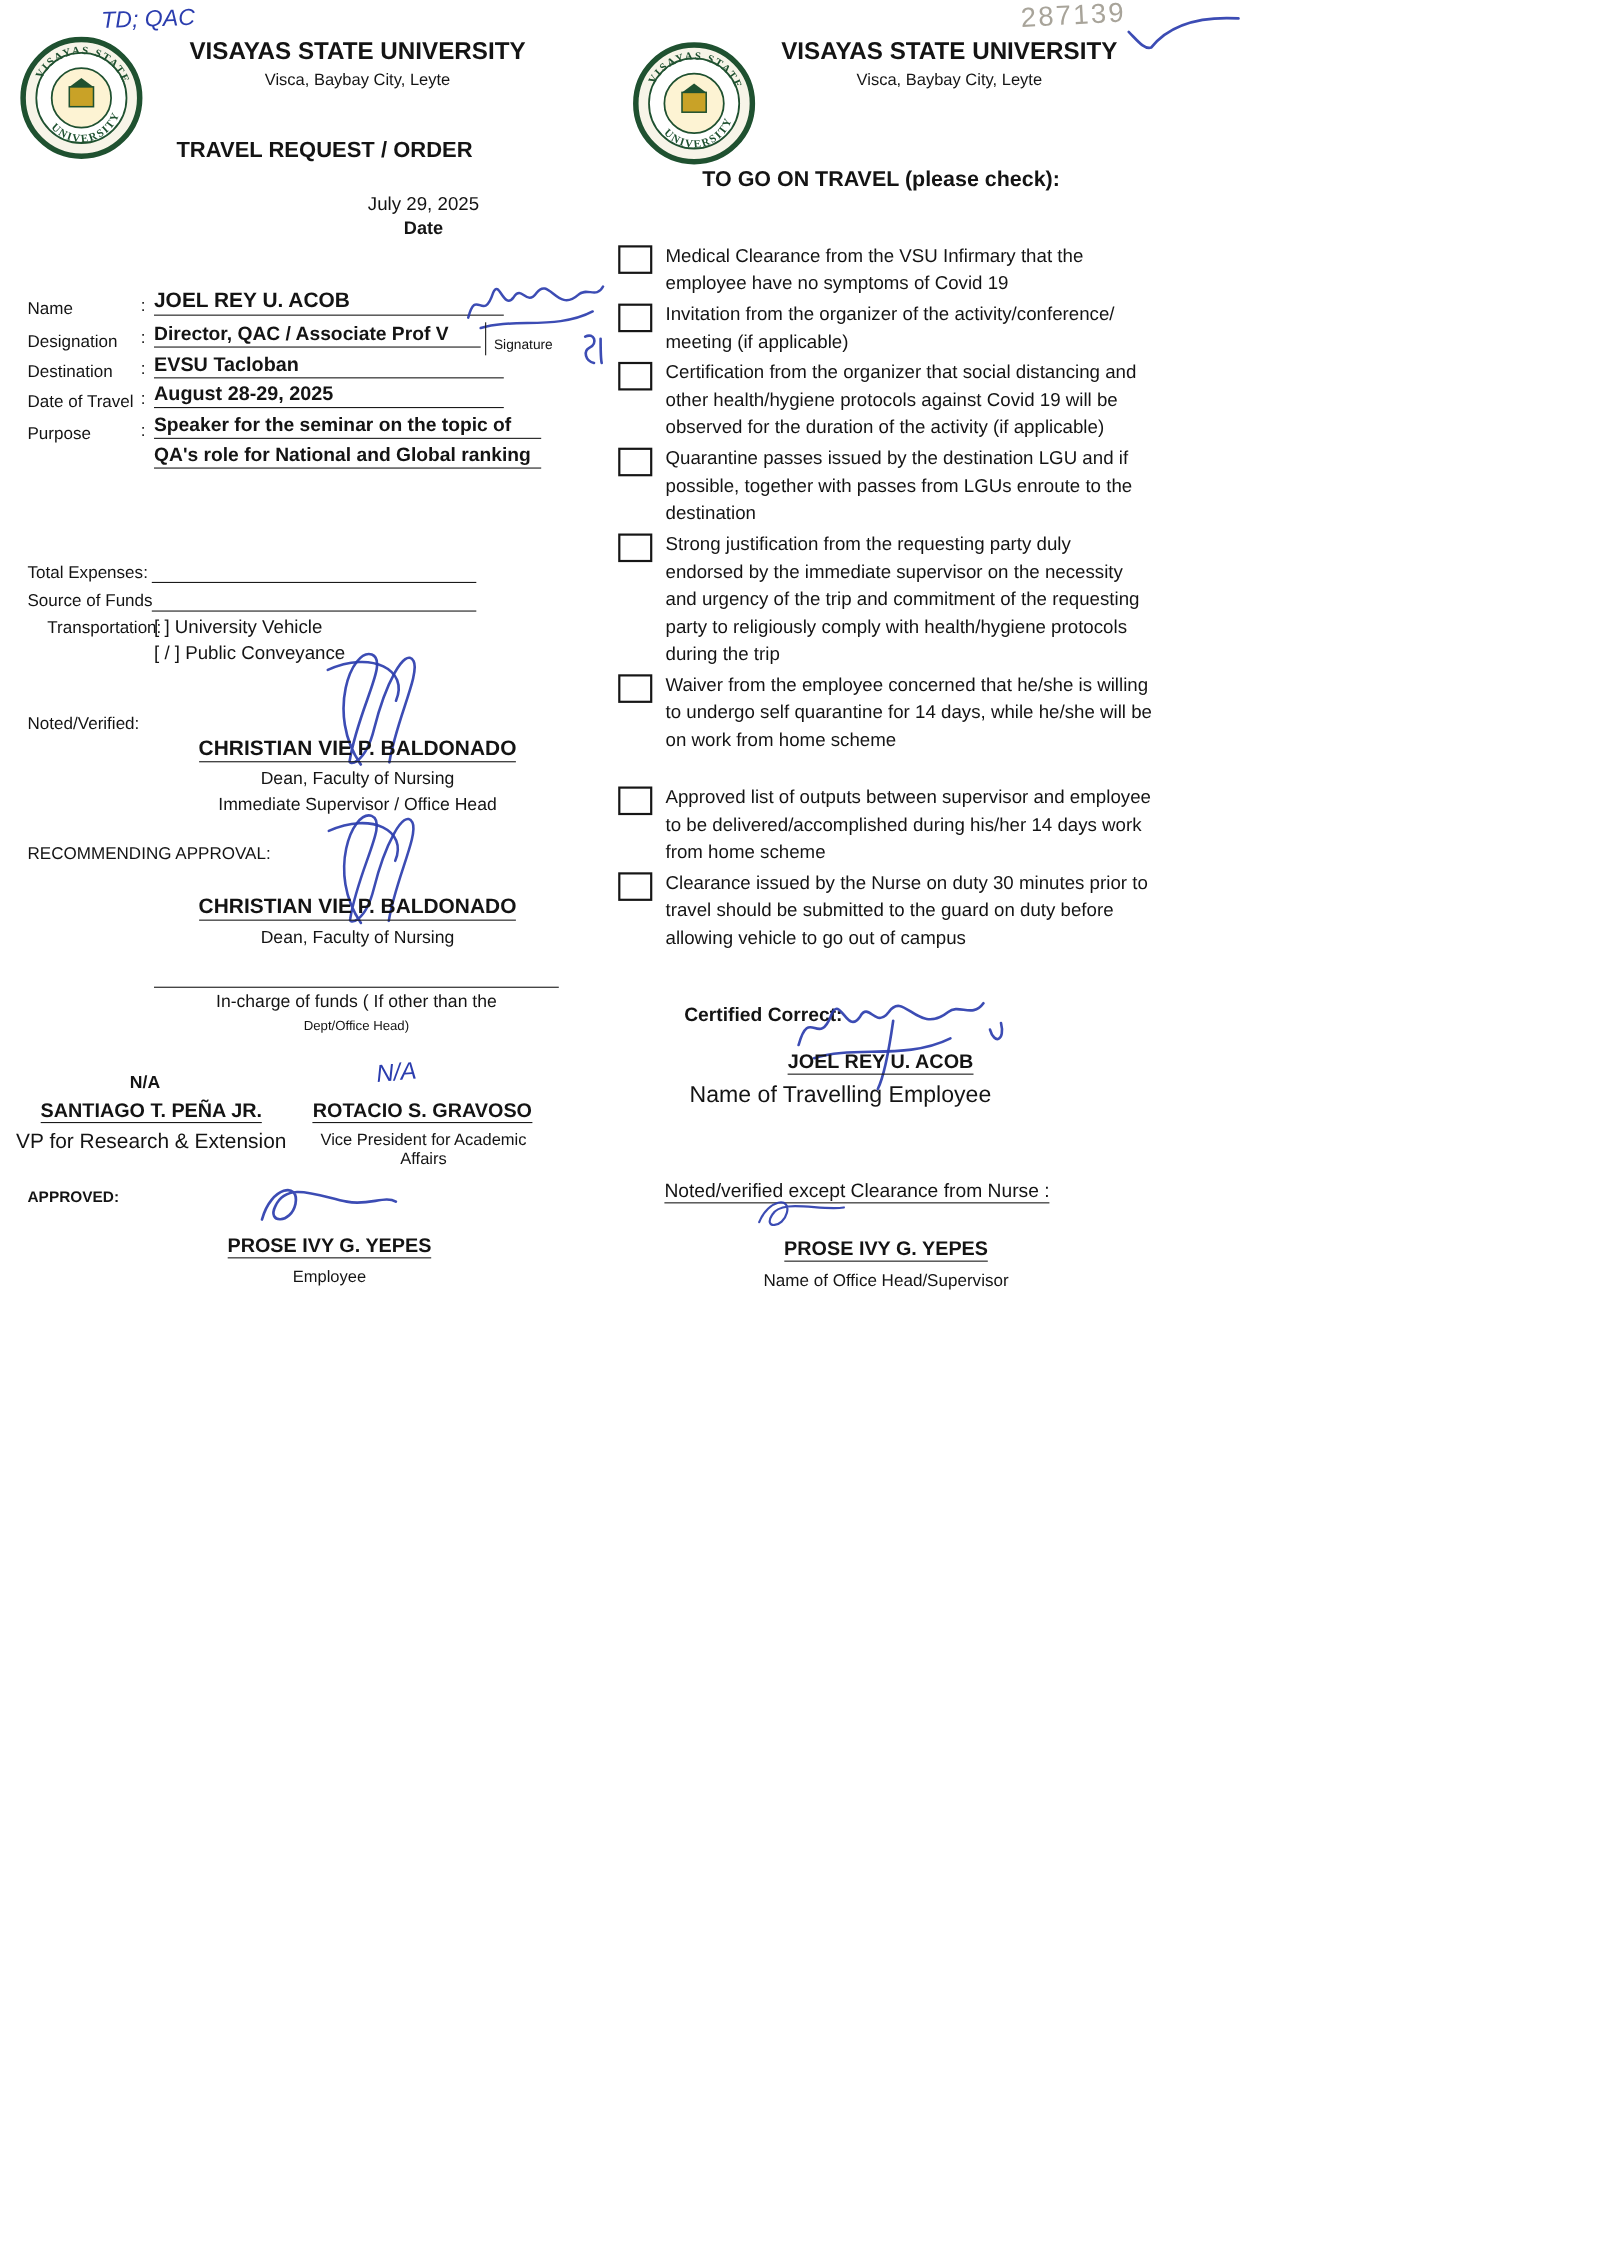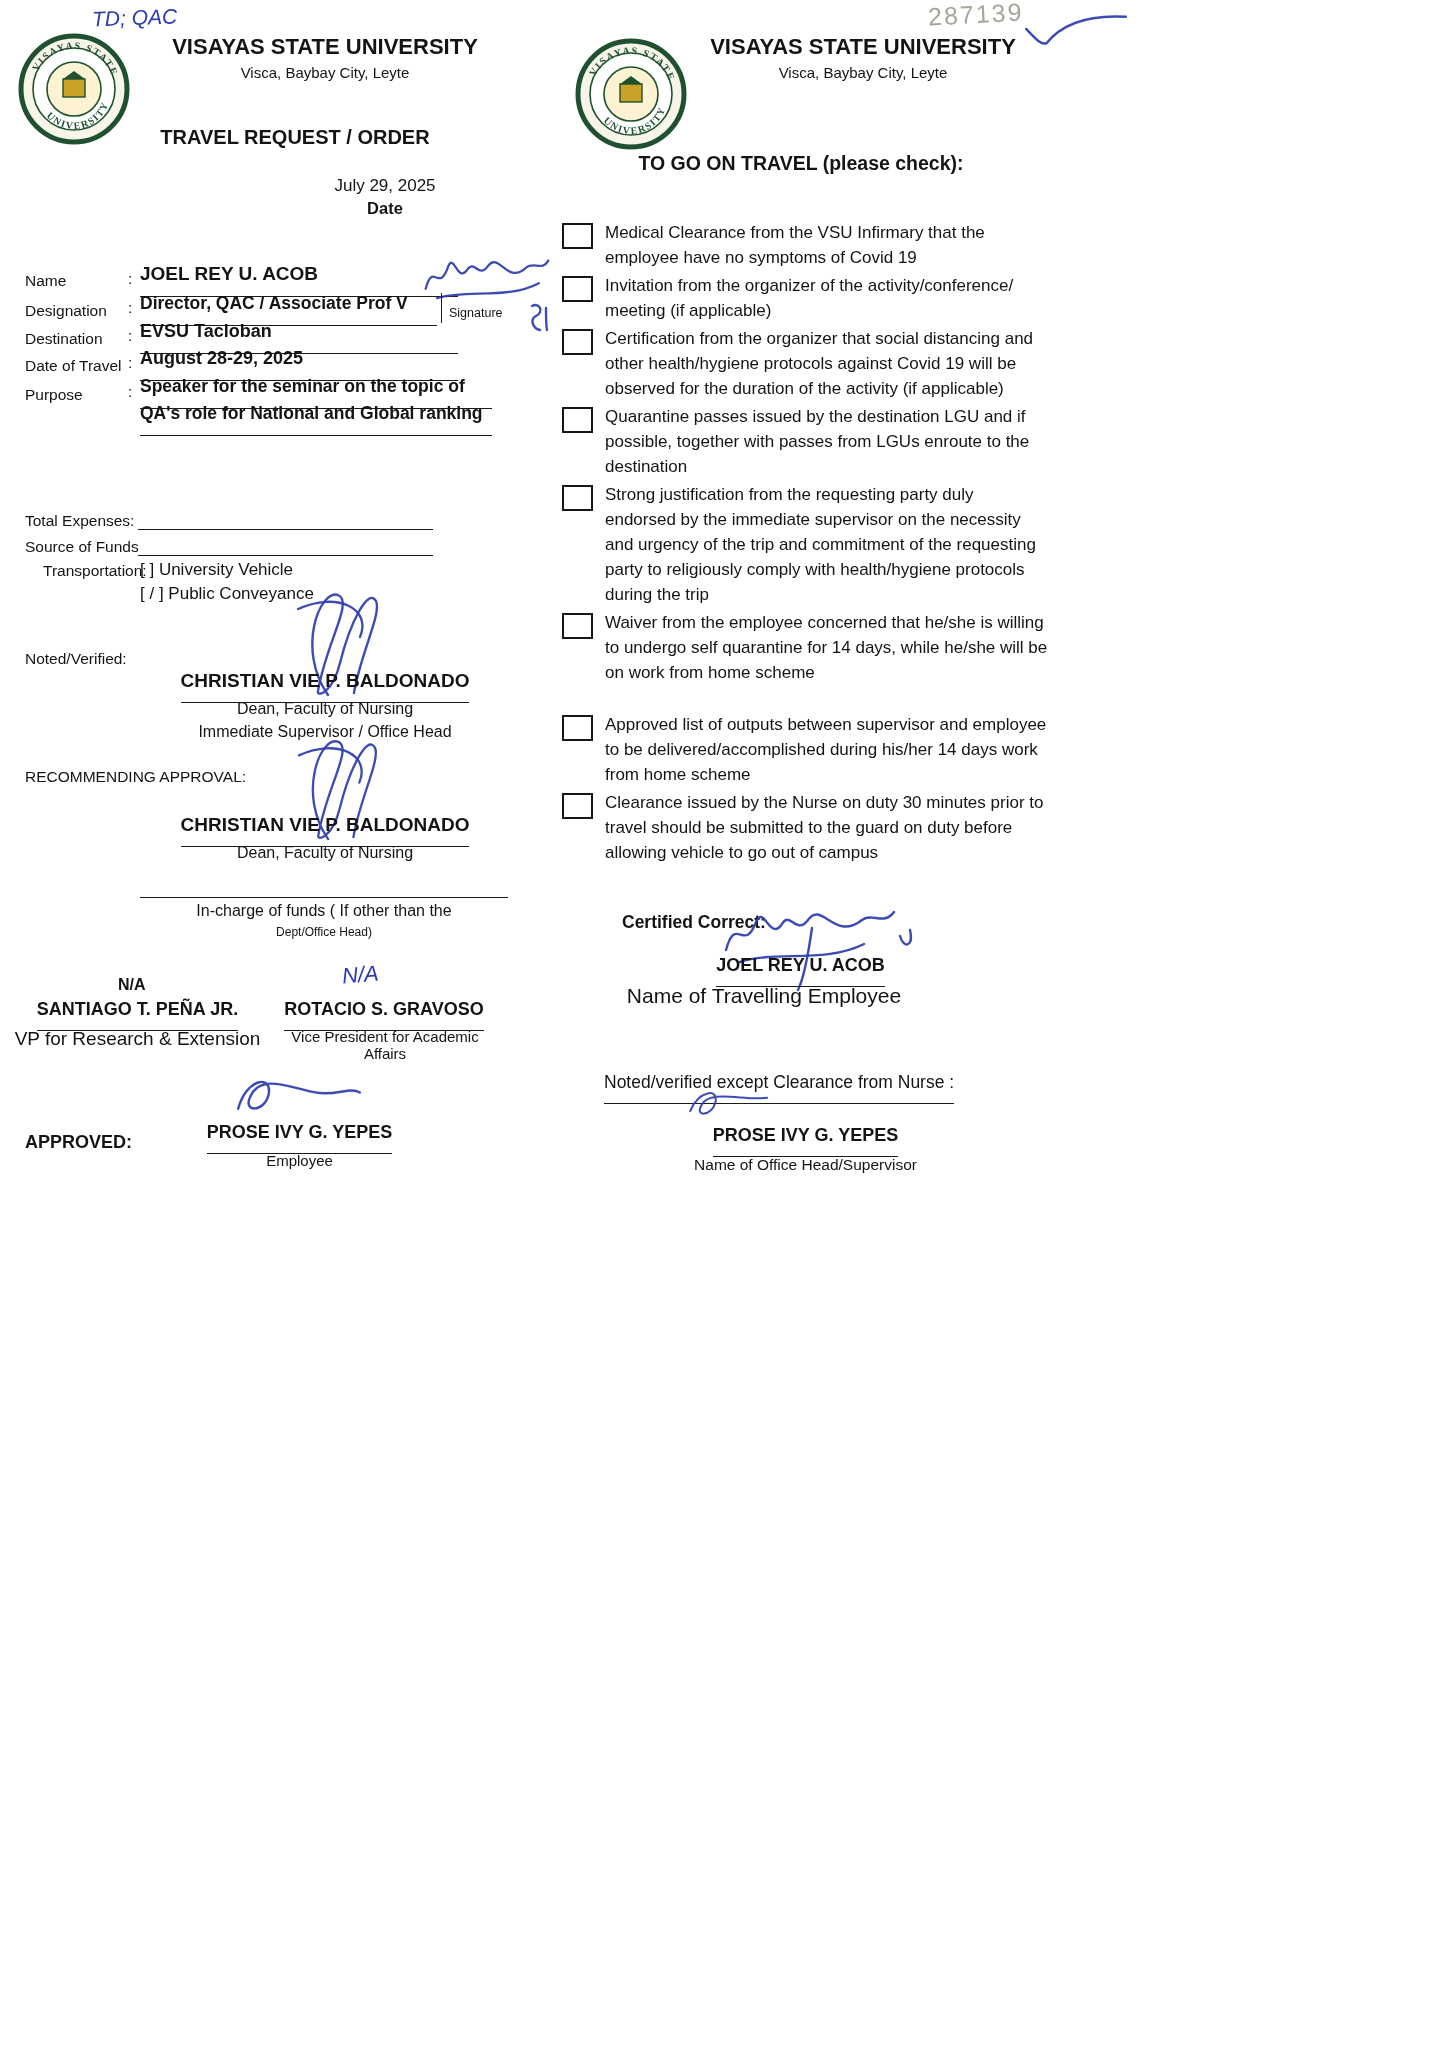--- a/index.html
+++ b/index.html
@@ -2,21 +2,21 @@
 <html><head>
 <meta charset="utf-8">
 <style>
   *{box-sizing:border-box;margin:0;padding:0}
   html,body{background:#ffffff}
   body{font-family:"Liberation Sans",sans-serif;color:#141414}
   .page{position:relative;width:1453px;height:2048px;background:#ffffff;overflow:hidden}
   .abs{position:absolute}
   .b{font-weight:700}
   .c{text-align:center}
-  .u{border-bottom:1.7px solid #1a1a1a;padding-bottom:11px}
+  .u{border-bottom:1.7px solid #1a1a1a;padding-bottom:1px}
   .lbl{font-size:15.5px}
   .ink{color:#2b3dae;font-style:italic}
   .pencil{color:#a8a49a;letter-spacing:2px}
   .sig{position:absolute;pointer-events:none}
   .sig path{fill:none;stroke:#2b3dae;stroke-width:2.4;stroke-linecap:round;stroke-linejoin:round;opacity:.92}
   .blank-line{border-bottom:1.7px solid #1a1a1a}
   .vline{border-left:1.6px solid #1a1a1a}
   .hline{border-top:1.7px solid #1a1a1a}
   .check-item{display:flex;gap:12px;margin-bottom:3px}
   .checkbox{width:31px;height:26px;border:2.6px solid #161616;flex:0 0 auto;margin-top:3px;background:#fff}
@@ -123,21 +123,21 @@
     <span class="u b" style="font-size:18px">SANTIAGO T. PEÑA JR.</span>
   </div>
   <div class="abs c" style="left:14px;top:1028px;width:247px;font-size:19px">VP for Research &amp; Extension</div>
 
   <div class="abs ink" style="left:342px;top:962px;font-size:22px;transform:rotate(-5deg)">N/A</div>
   <div class="abs c" style="left:268px;top:999px;width:232px">
     <span class="u b" style="font-size:18px">ROTACIO S. GRAVOSO</span>
   </div>
   <div class="abs c" style="left:280px;top:1028px;width:210px;font-size:15px">Vice President for Academic Affairs</div>
 
-  <div class="abs b" style="left:25px;top:1132px;font-size:18px">APPROVED:</div>
+  <div class="abs b" style="left:25px;top:1080px;font-size:14px">APPROVED:</div>
   <svg class="sig" style="left:226px;top:1070px" width="142" height="56" viewBox="0 0 140 55">
     <path d="M12,38 C20,8 46,4 42,24 C38,42 16,42 24,26 C34,4 60,16 88,22 C108,26 122,16 132,22"></path>
   </svg>
   <div class="abs c" style="left:182px;top:1122px;width:235px">
     <span class="u b" style="font-size:18px">PROSE IVY G. YEPES</span>
   </div>
   <div class="abs c" style="left:182px;top:1152px;width:235px;font-size:15px">Employee</div>
 
   <div class="abs pencil" style="left:928px;top:0;font-size:25px;transform:rotate(-3deg)">287139</div>
   <svg class="sig" style="left:1020px;top:8px" width="112" height="46" viewBox="0 0 110 44">

